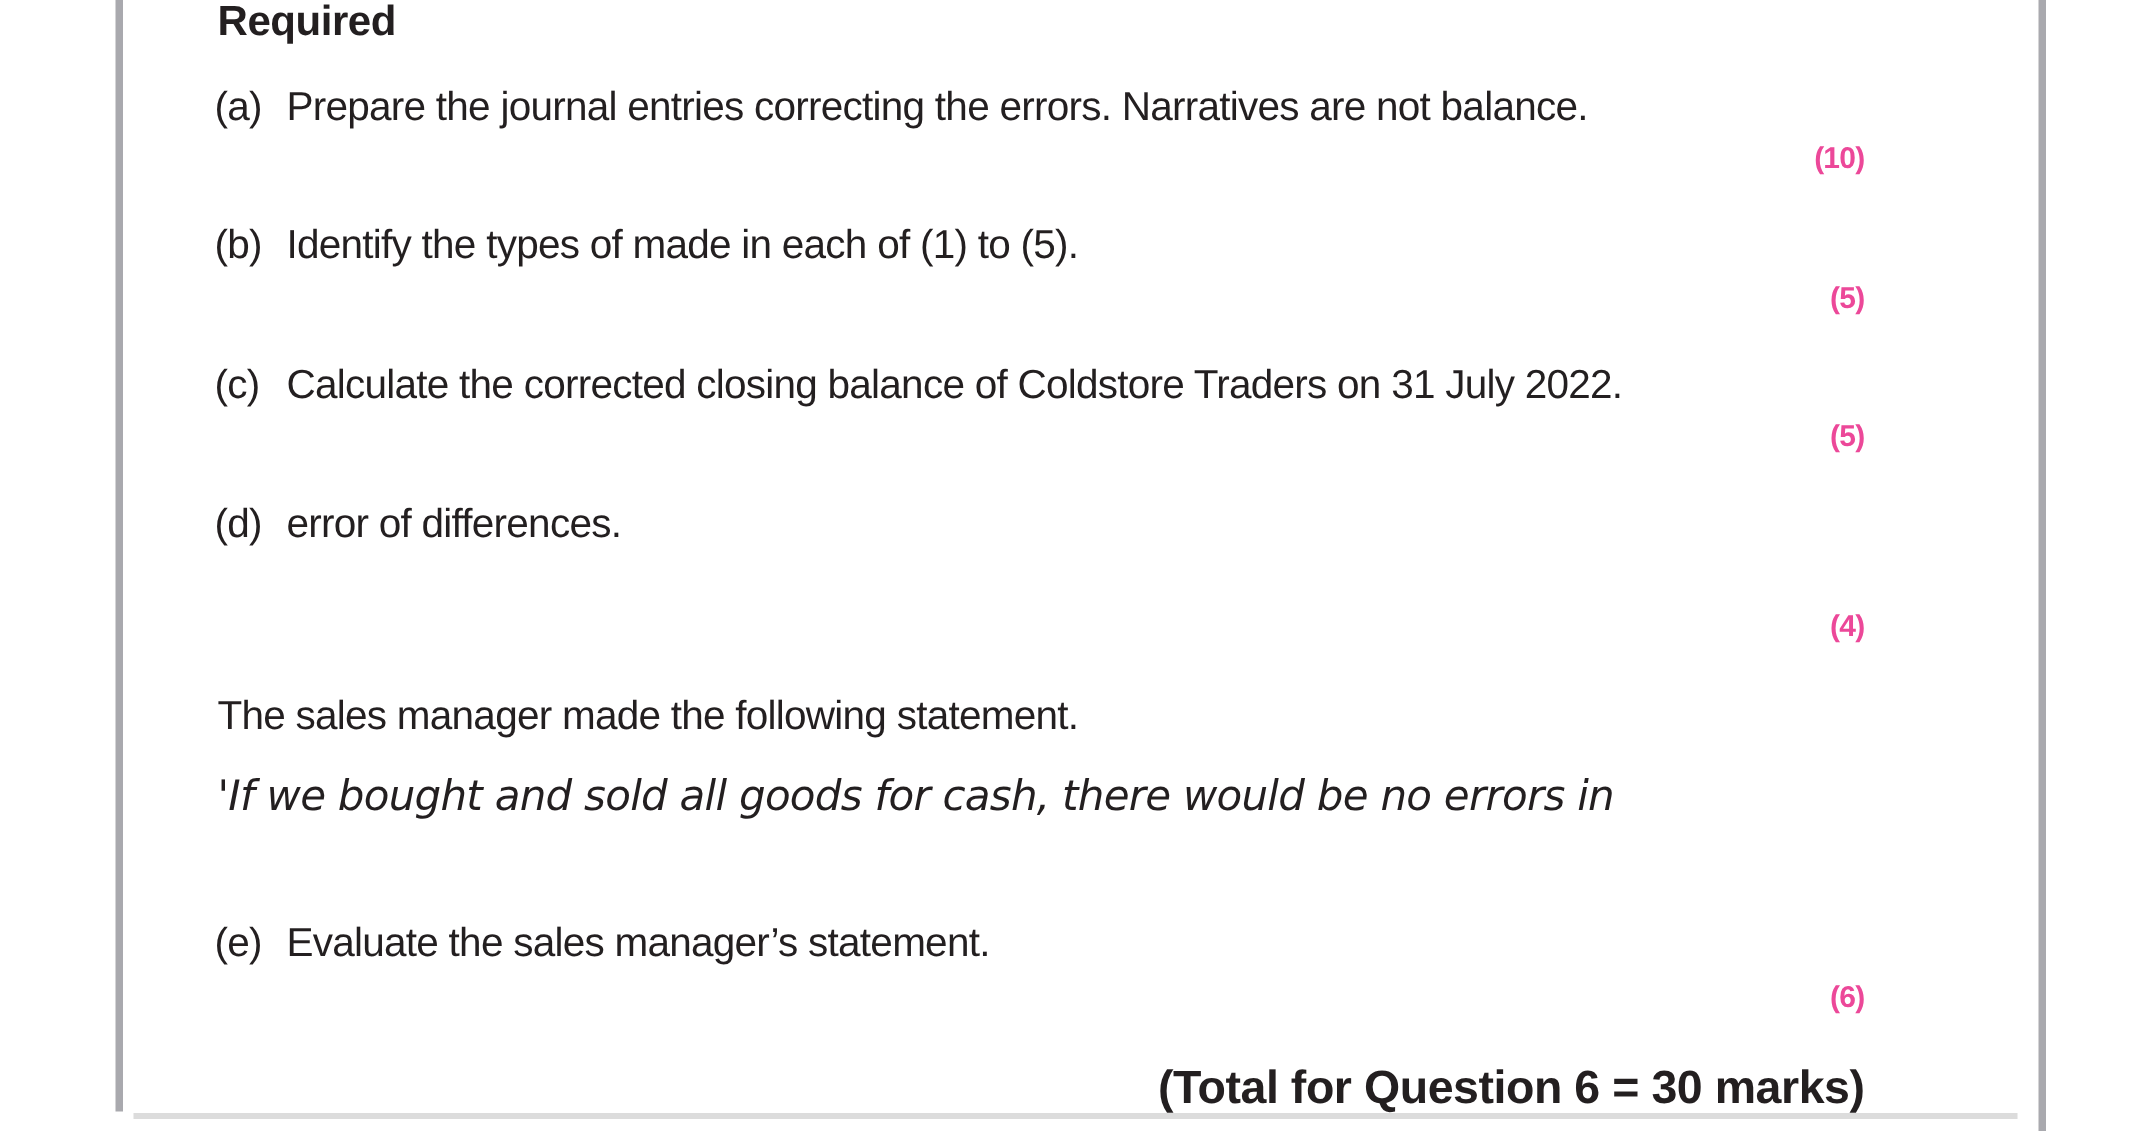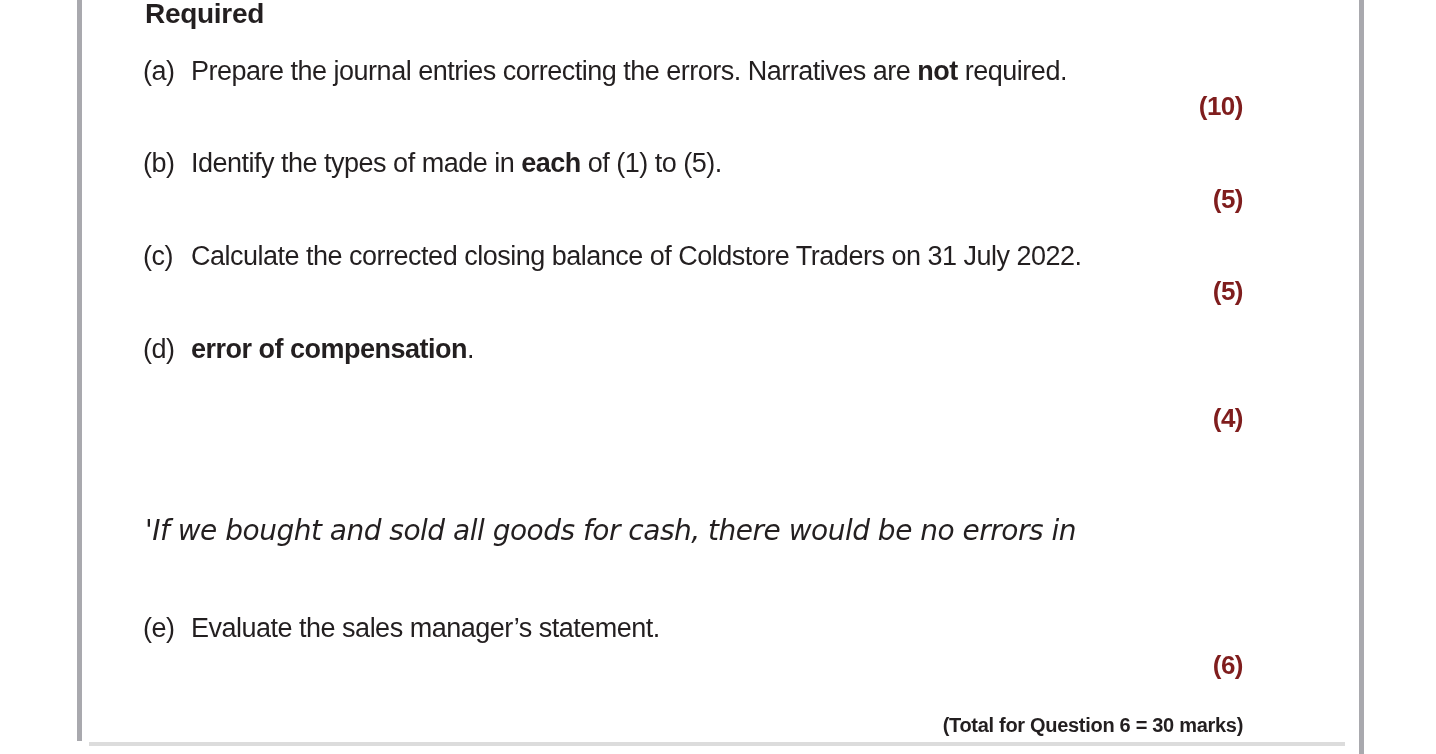--- a/index.html
+++ b/index.html
@@ -14,74 +14,75 @@
   .heading{
     position:absolute;left:145px;top:-3px;font-size:28px;font-weight:bold;
     line-height:34px;letter-spacing:-0.3px;
   }
   .part{
     position:absolute;left:143px;display:flex;align-items:flex-start;
     font-size:27px;line-height:34px;letter-spacing:-0.5px;
   }
   .part .label{flex:0 0 48px;width:48px;}
   .part .text{max-width:1060px;}
-  .b{font-weight:bold;}
+  .b{font-weight:normal;}
   .marks{
-    position:absolute;right:193px;font-size:26px;font-weight:bold;
-    color:#7f1d1d;letter-spacing:-0.5px;line-height:30px;
+    position:absolute;right:193px;font-size:20px;font-weight:bold;
+    color:#ec4899;letter-spacing:-0.5px;line-height:30px;
   }
   .para{
     position:absolute;left:145px;font-size:27px;line-height:34px;letter-spacing:-0.5px;
   }
   .quote{
     position:absolute;left:145px;font-size:28px;line-height:34px;
     font-style:italic;letter-spacing:-0.5px;
     font-family:"DejaVu Sans",sans-serif;
   }
   .total{
-    position:absolute;right:193px;font-size:20px;font-weight:bold;
+    position:absolute;right:193px;font-size:31px;font-weight:bold;
     letter-spacing:-0.3px;line-height:32px;
   }
 </style>
 </head>
 <body>
 
 <div class="page">
 
   <div class="edge edge-left"></div>
   <div class="edge edge-right"></div>
 
   <div class="heading">Required</div>
 
   <div class="part" style="top:54px;">
     <span class="label">(a)</span>
-    <div class="text"><span>Prepare the journal entries correcting the errors. Narratives are </span><span class="b">not</span><span> required.</span></div>
+    <div class="text"><span>Prepare the journal entries correcting the errors. Narratives are </span><span class="b">not</span><span> balance.</span></div>
   </div>
   <div class="marks" style="top:91px;">(10)</div>
 
   <div class="part" style="top:146px;">
     <span class="label">(b)</span>
     <div class="text"><span>Identify the types of made in </span><span class="b">each</span><span> of (1) to (5).</span></div>
   </div>
   <div class="marks" style="top:184px;">(5)</div>
 
   <div class="part" style="top:239px;">
     <span class="label">(c)</span>
     <div class="text"><span>Calculate the corrected closing balance of Coldstore Traders on 31 July 2022.</span></div>
   </div>
   <div class="marks" style="top:276px;">(5)</div>
 
   <div class="part" style="top:332px;">
     <span class="label">(d)</span>
     <div class="text">
-      <div><span class="b">error of compensation</span><span>.</span></div>
+      <div><span class="b">error of differences</span><span>.</span></div>
     </div>
   </div>
   <div class="marks" style="top:403px;">(4)</div>
 
+  <div class="para" style="top:460px;">The sales manager made the following statement.</div>
 
   <div class="quote" style="top:514px;text-align:center;">
     <div>'If we bought and sold all goods for cash, there would be no errors in</div>
   </div>
 
   <div class="part" style="top:611px;">
     <span class="label">(e)</span>
     <div class="text"><span>Evaluate the sales manager’s statement.</span></div>
   </div>
   <div class="marks" style="top:650px;">(6)</div>

